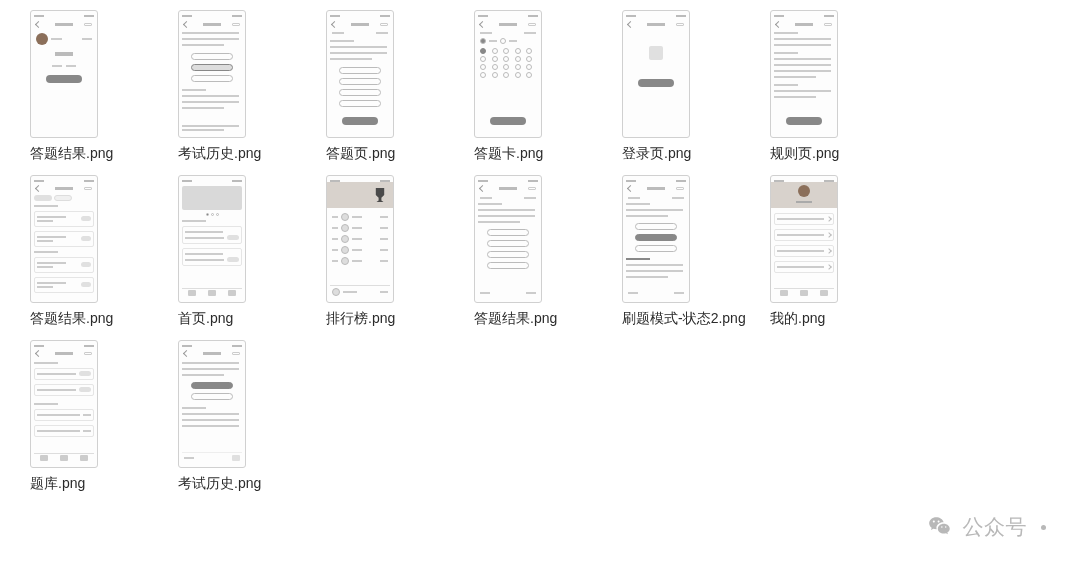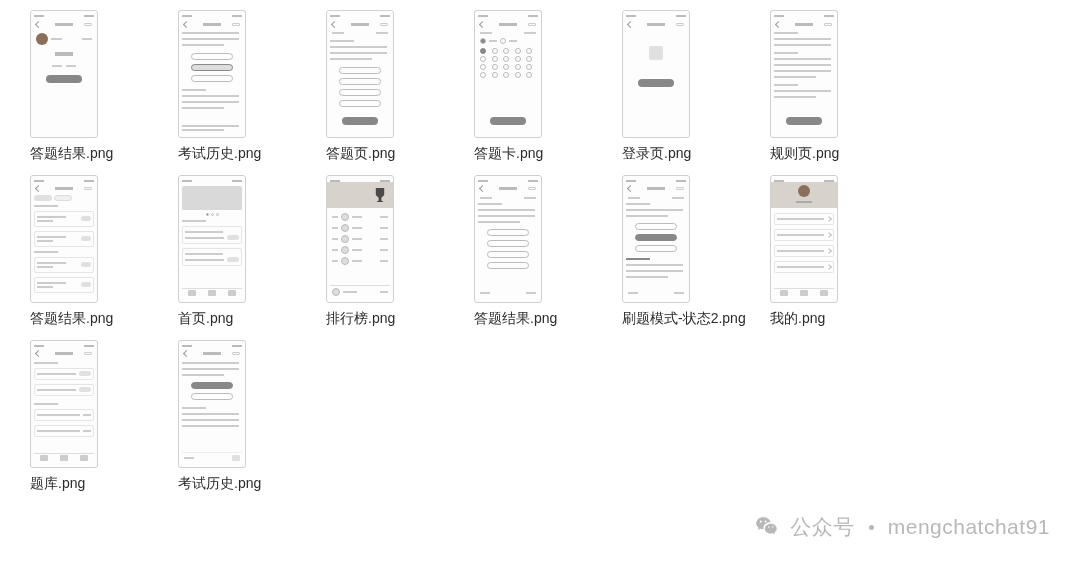--- a/index.html
+++ b/index.html
@@ -557,14 +557,13 @@
 </div>
 
 <div class="watermark">
   <span class="wm-icon">
     <svg viewBox="0 0 24 24">
         <path d="M8.5 3C4.9 3 2 5.5 2 8.6c0 1.7.9 3.2 2.3 4.2l-.6 1.9 2.2-1.1c.8.2 1.7.4 2.6.4h.4c-.1-.4-.2-.9-.2-1.3 0-2.9 2.8-5.2 6.3-5.2h.3C14.6 4.9 11.8 3 8.5 3zm-2.2 3.1c.5 0 .9.4.9.9s-.4.9-.9.9-.9-.4-.9-.9.4-.9.9-.9zm4.4 0c.5 0 .9.4.9.9s-.4.9-.9.9-.9-.4-.9-.9.4-.9.9-.9zM15.5 9C12.5 9 10 11 10 13.5S12.5 18 15.5 18c.7 0 1.4-.1 2-.3l1.8.9-.5-1.6c1.3-.8 2.2-2.1 2.2-3.5C21 11 18.5 9 15.5 9zm-1.8 2.4c.4 0 .7.3.7.7s-.3.7-.7.7-.7-.3-.7-.7.3-.7.7-.7zm3.6 0c.4 0 .7.3.7.7s-.3.7-.7.7-.7-.3-.7-.7.3-.7.7-.7z"></path>
       </svg>
   </span>
   <span>公众号</span>
   <span class="wm-dot"></span>
-  <span>mengchatchat91</span>
 </div>
 
 </body></html>

